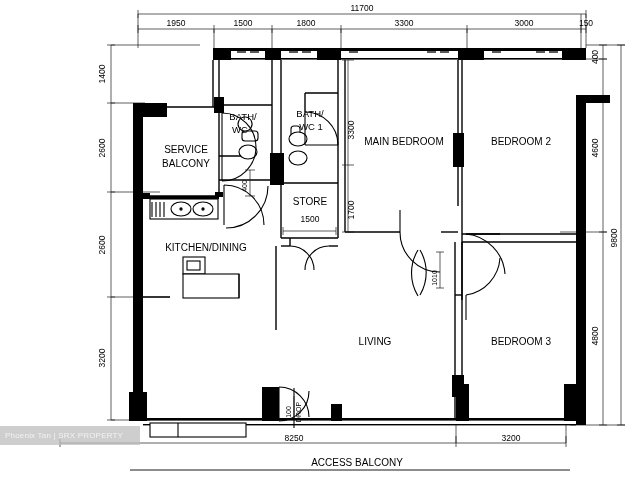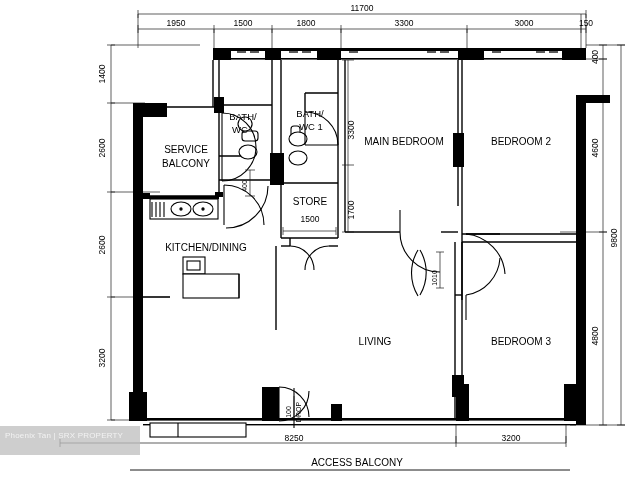--- a/index.html
+++ b/index.html
@@ -6,21 +6,21 @@
   html,body{margin:0;padding:0;}
   body{
     width:640px;height:480px;
     background:#ffffff;
     font-family:"Liberation Sans", sans-serif;
     overflow:hidden;
     position:relative;
   }
   #plan{position:absolute;left:0;top:0;width:640px;height:480px;}
   .wm{
-    position:absolute;left:0;top:426px;width:140px;height:29px;
+    position:absolute;left:0;top:426px;width:140px;height:19px;
     background:rgba(190,190,190,0.75);
     color:#f2f2f2;
     font-size:8px;line-height:19px;
     letter-spacing:0.2px;
     padding-left:5px;
     box-sizing:border-box;
     white-space:nowrap;
     font-family:"Liberation Sans", sans-serif;
   }
   text{font-family:"Liberation Sans", sans-serif;}

